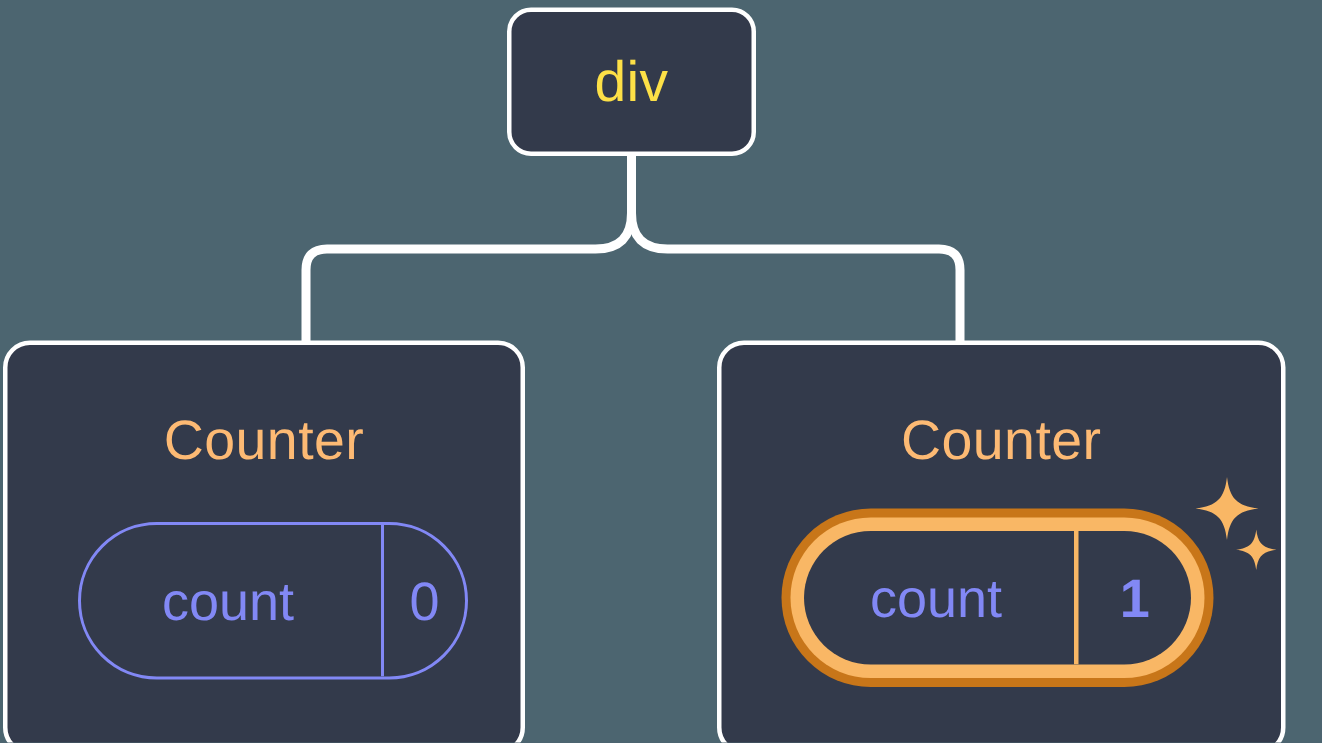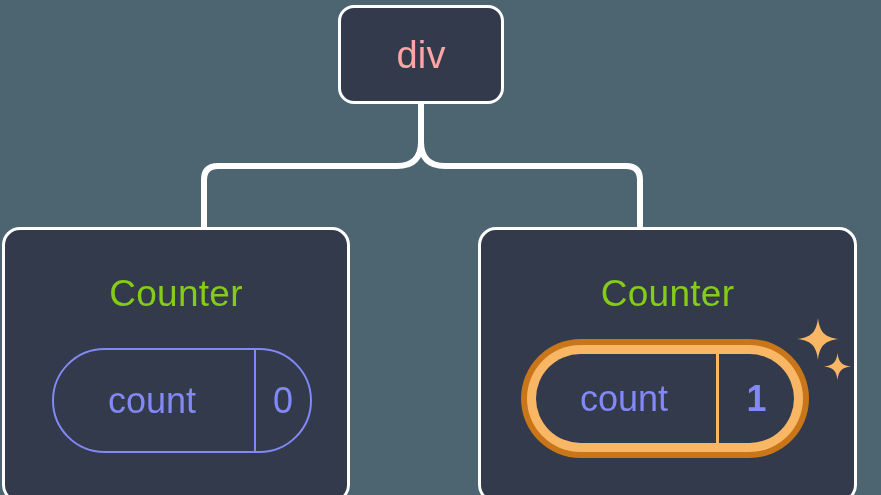--- a/index.html
+++ b/index.html
@@ -46,37 +46,37 @@
     left: 338px;
     top: 5px;
     width: 166px;
     height: 99px;
     justify-content: center;
     border-radius: 16px;
   }
   .node-root .node-title {
     font-size: 38px;
     line-height: 1;
-    color: #fca5a5;
+    color: #fde047;
     letter-spacing: 0.2px;
   }
 
   .node-child {
     top: 227px;
     height: 276px;           
     border-radius: 18px;
     padding-top: 45px;
   }
   .node-left  { left: 2px;   width: 348px; }
   .node-right { left: 478px; width: 379px; }
 
   .node-child .node-title {
     font-size: 37px;
     line-height: 1;
-    color: #84cc16;
+    color: #fdba74;
     letter-spacing: 0.3px;
     margin-bottom: 0;
   }
 
   
   .pill-wrap {
     position: absolute;
     display: flex;
   }
 

